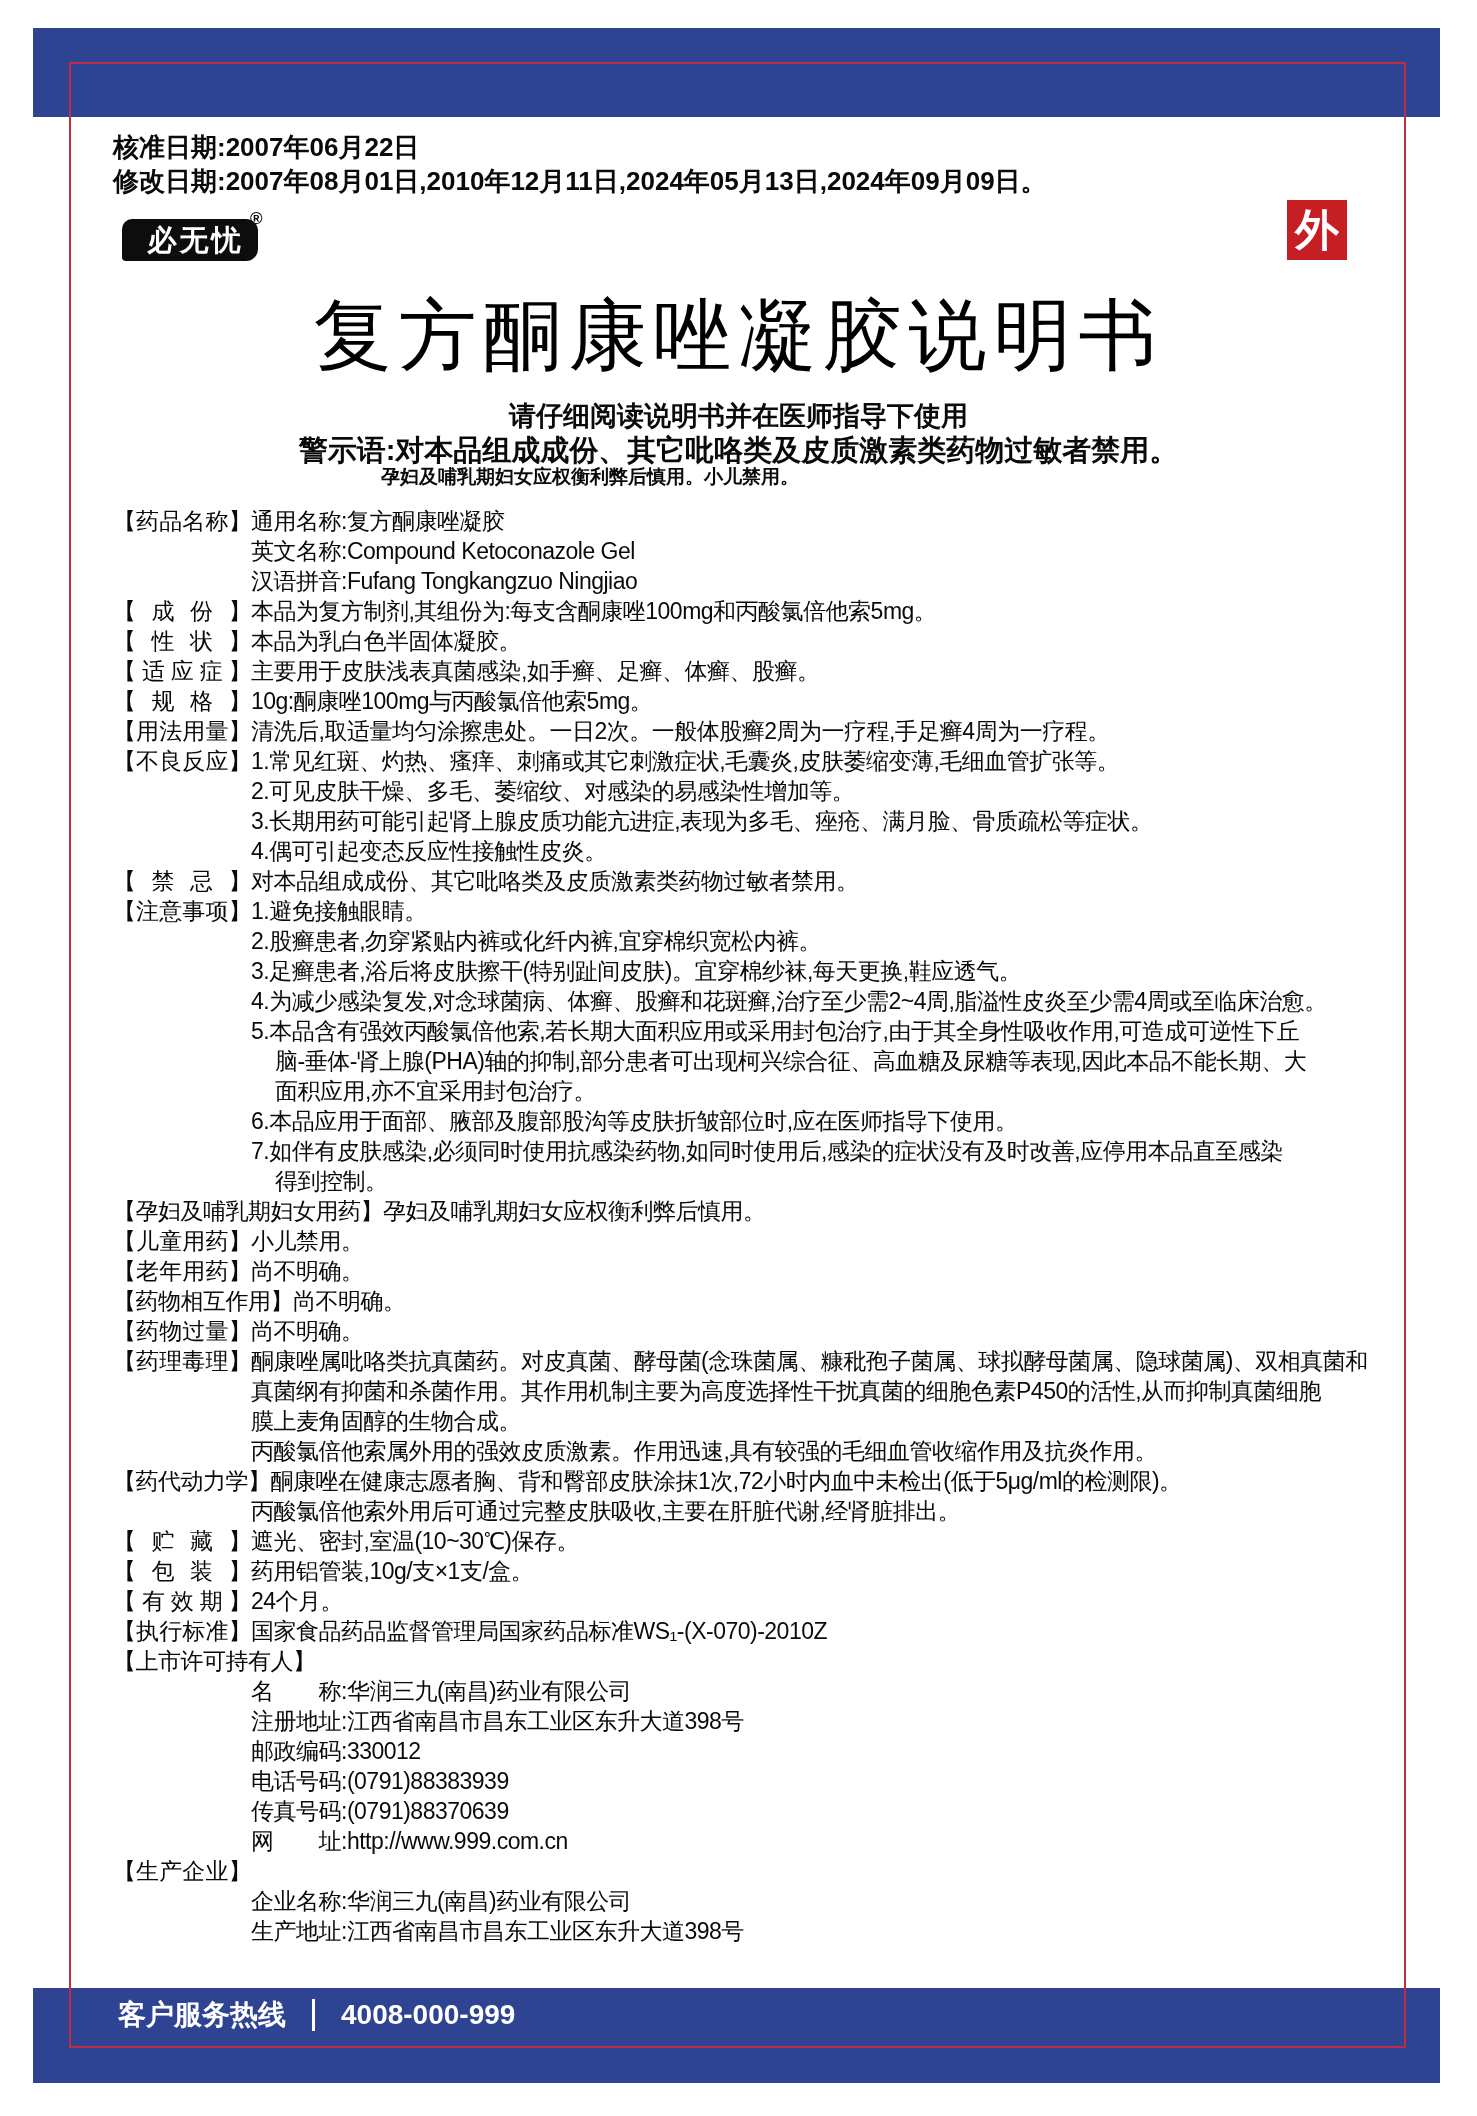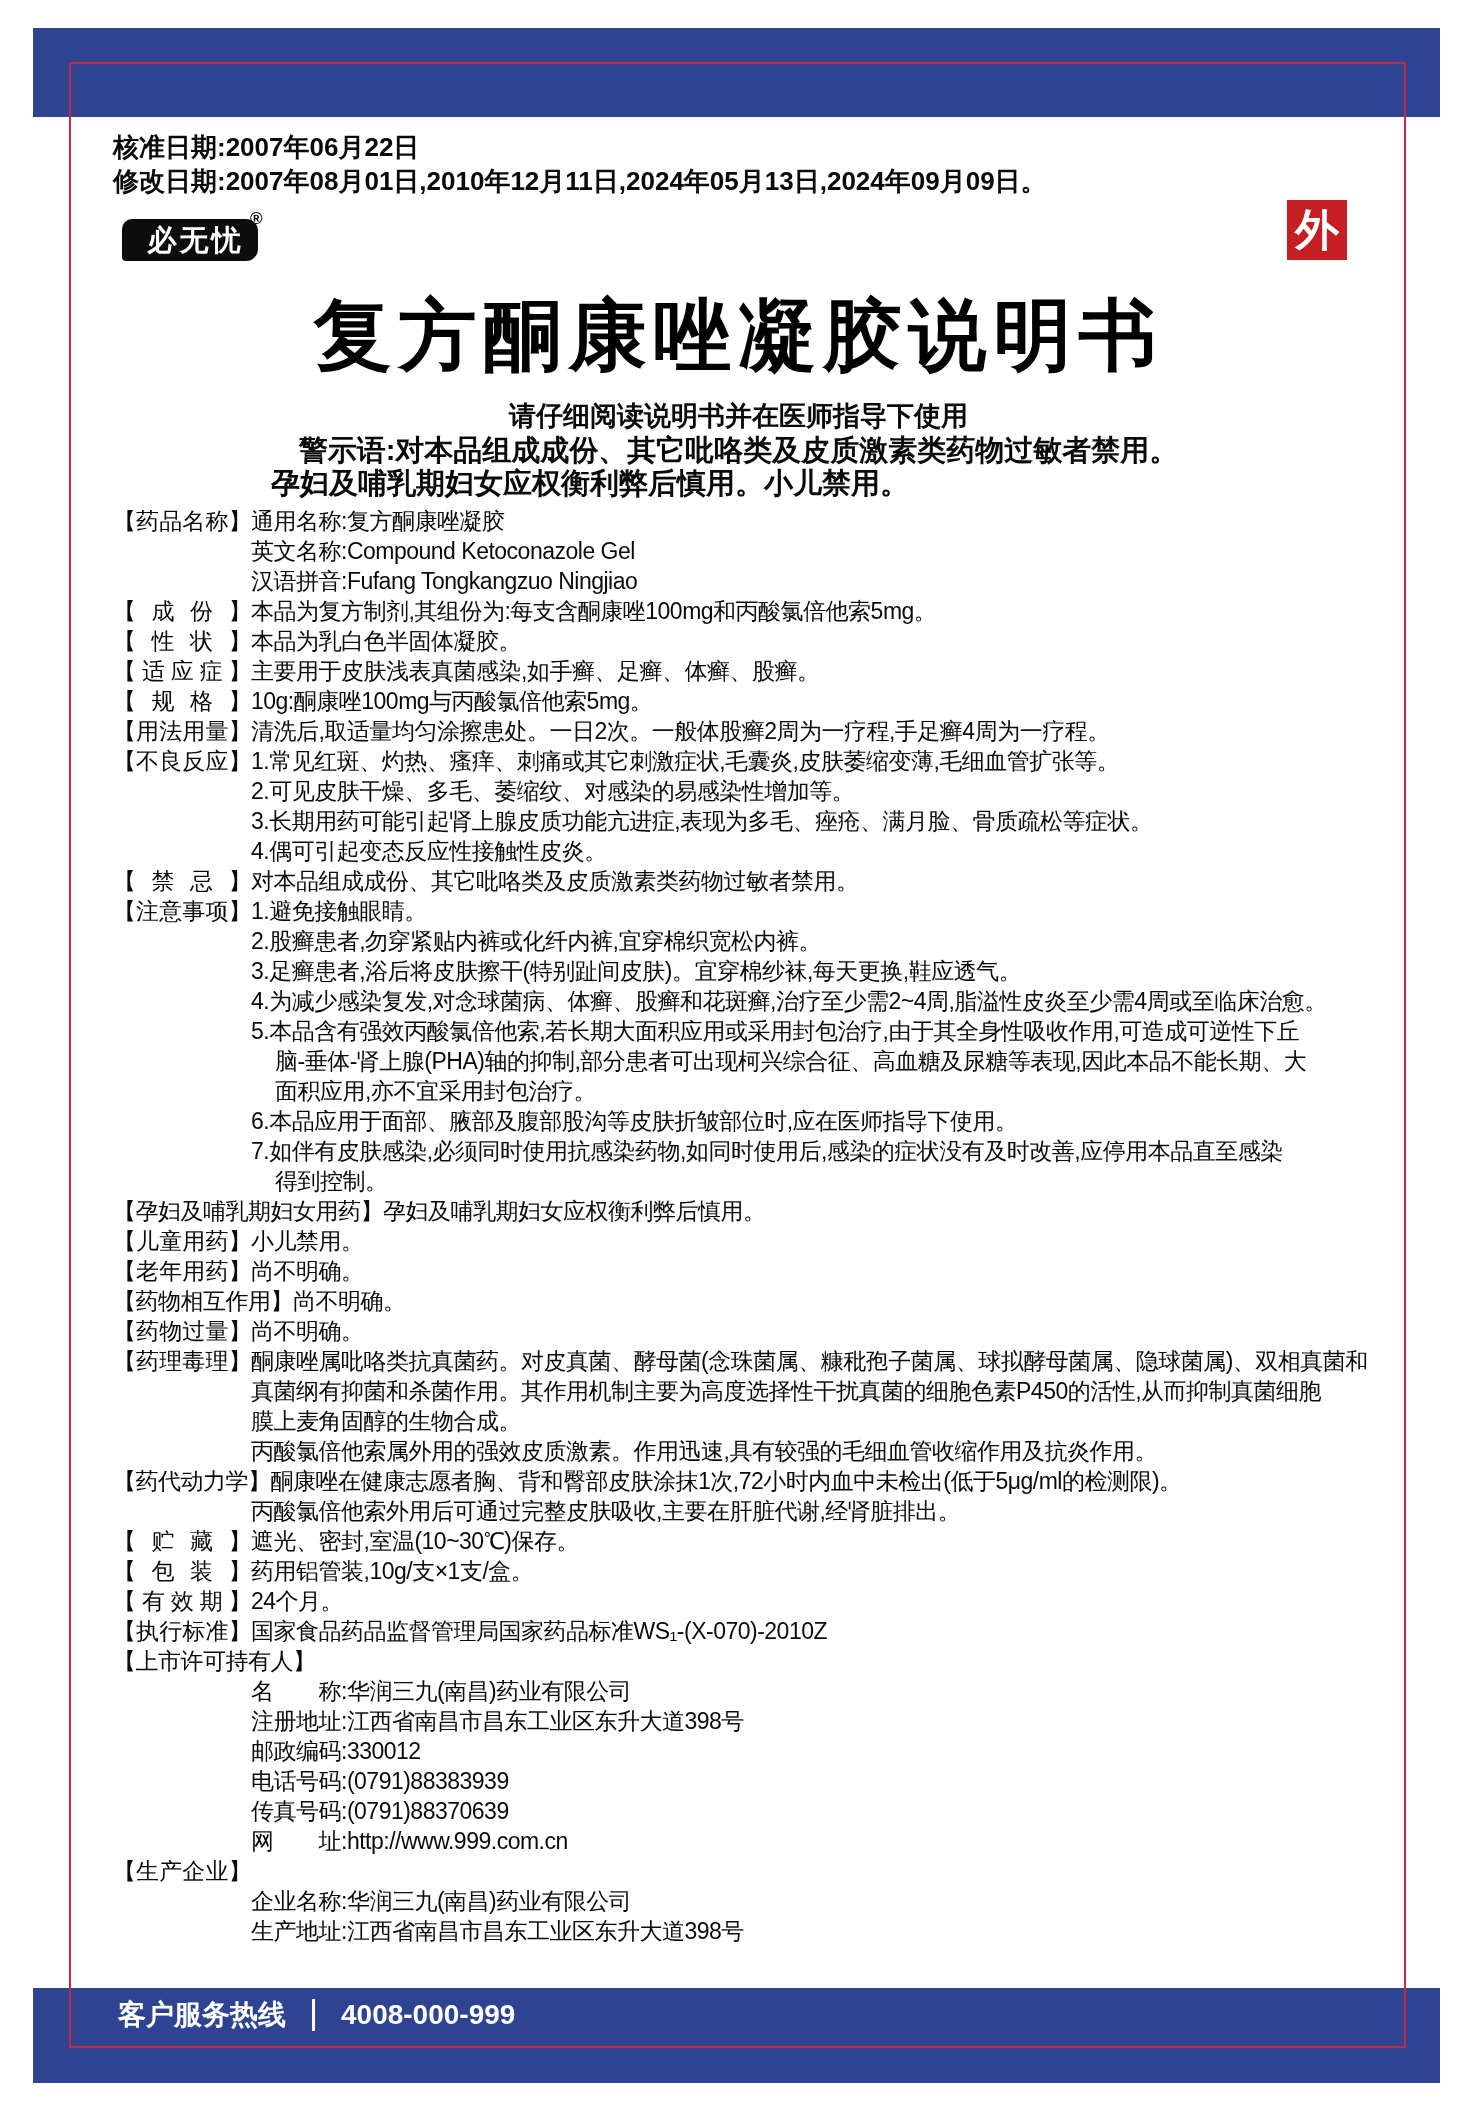--- a/index.html
+++ b/index.html
@@ -27,24 +27,24 @@
           text-align:center; line-height:42px; letter-spacing:3px;padding-left:11px; }
   .reg  { left:250px; top:209px; font-size:17px; font-weight:600; }
 
   
   .badge { left:1287px; top:200px; width:60px; height:60px; background:#c51f24;
            color:#fff; font-size:44px; font-weight:700; display:flex;
            align-items:center; justify-content:center; }
 
   
   .title    { left:0; top:284px; width:1477px; text-align:center; font-size:78px;
-              font-weight:700; letter-spacing:7px; color:#000; }
+              font-weight:400; letter-spacing:7px; color:#000; }
   .subtitle { left:0; top:398px; width:1477px; text-align:center; font-size:27px; font-weight:700; }
   .warn1    { left:0; top:431px; width:1477px; text-align:center; font-size:29px; font-weight:700; }
-  .warn2    { left:0; top:464px; width:1180px; text-align:center; font-size:29px; font-weight:700; }
+  .warn2    { left:0; top:464px; width:1180px; text-align:center; font-size:19px; font-weight:700; }
 
   
   .body-text { left:113px; top:506px; width:1300px; font-size:23px; font-weight:500;
                letter-spacing:-0.5px; }
   .row { height:30px; line-height:30px; white-space:nowrap; }
   .lbl { display:inline-block; vertical-align:top; }
   .lbl.fixed { width:138px; text-align:justify; text-align-last:justify; }
   .row.i1 { padding-left:138px; }
   .row.i2 { padding-left:162px; }
 

